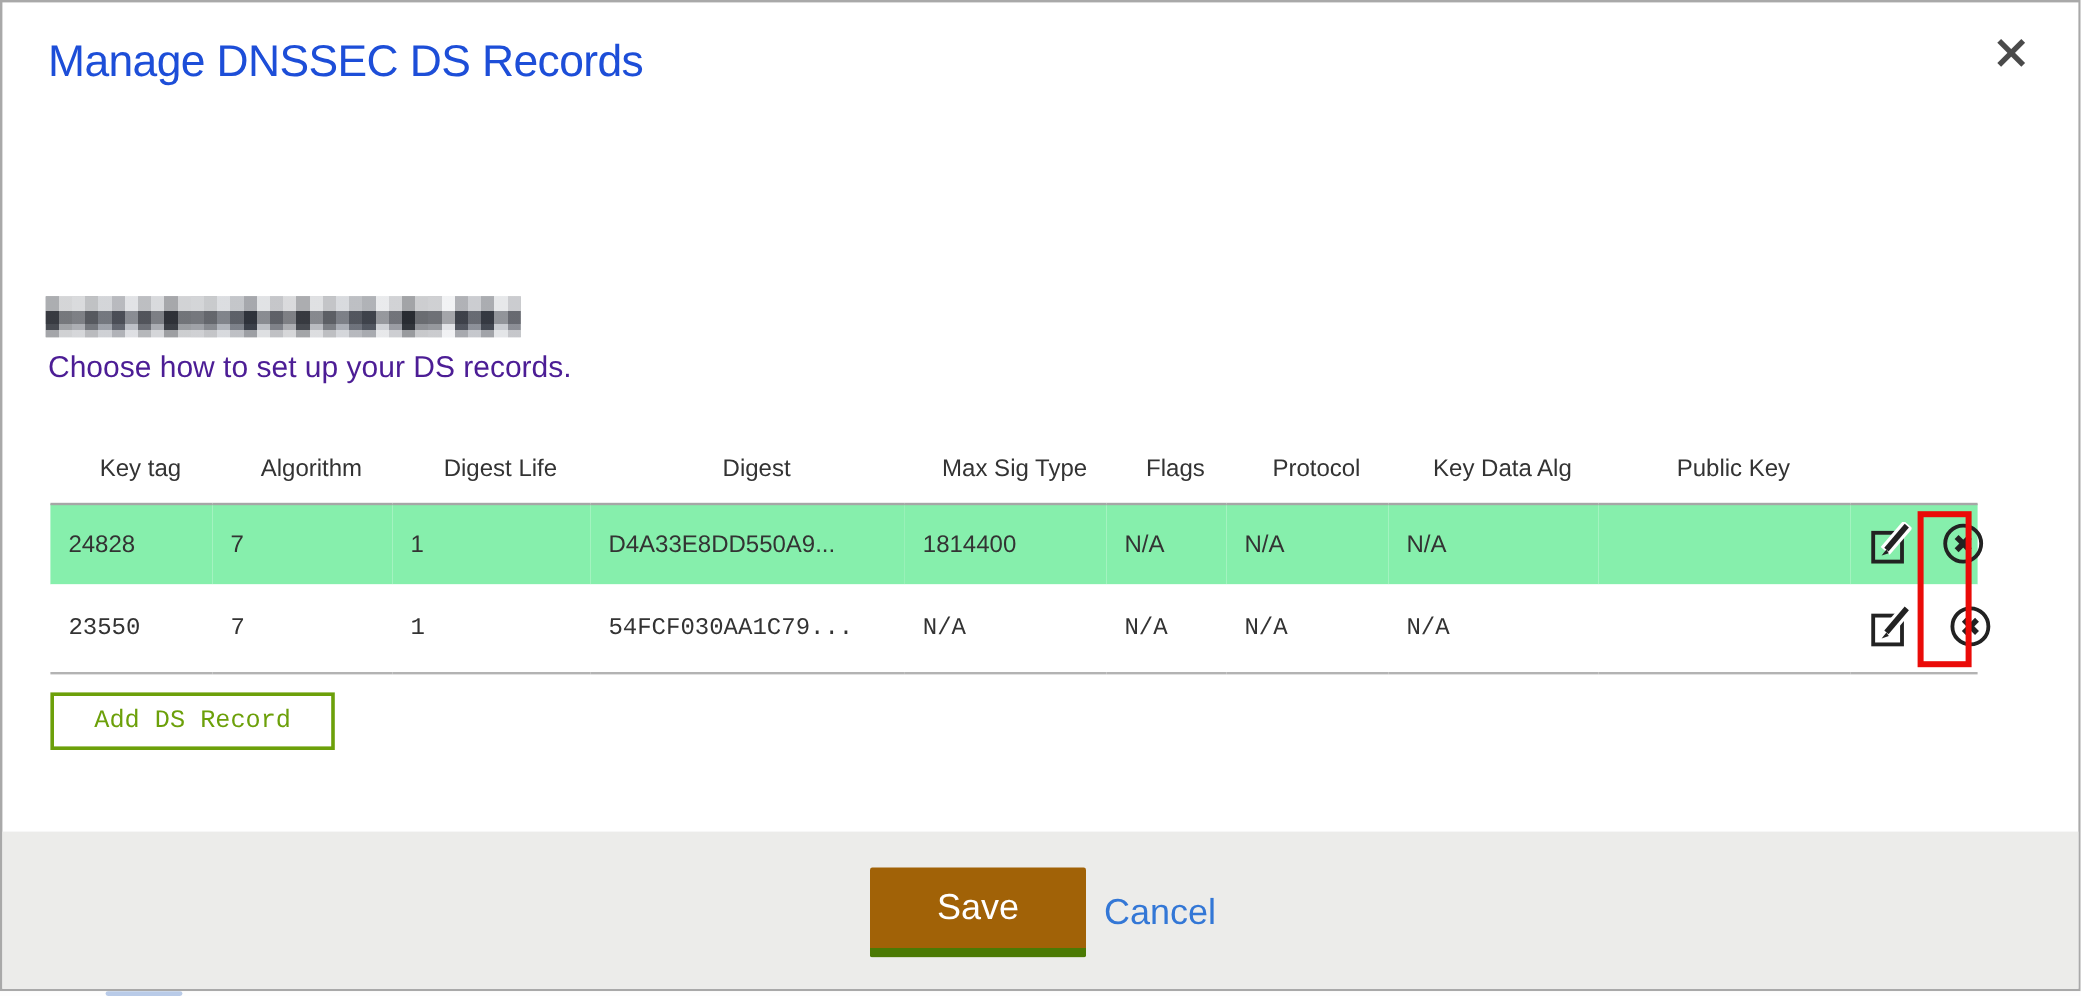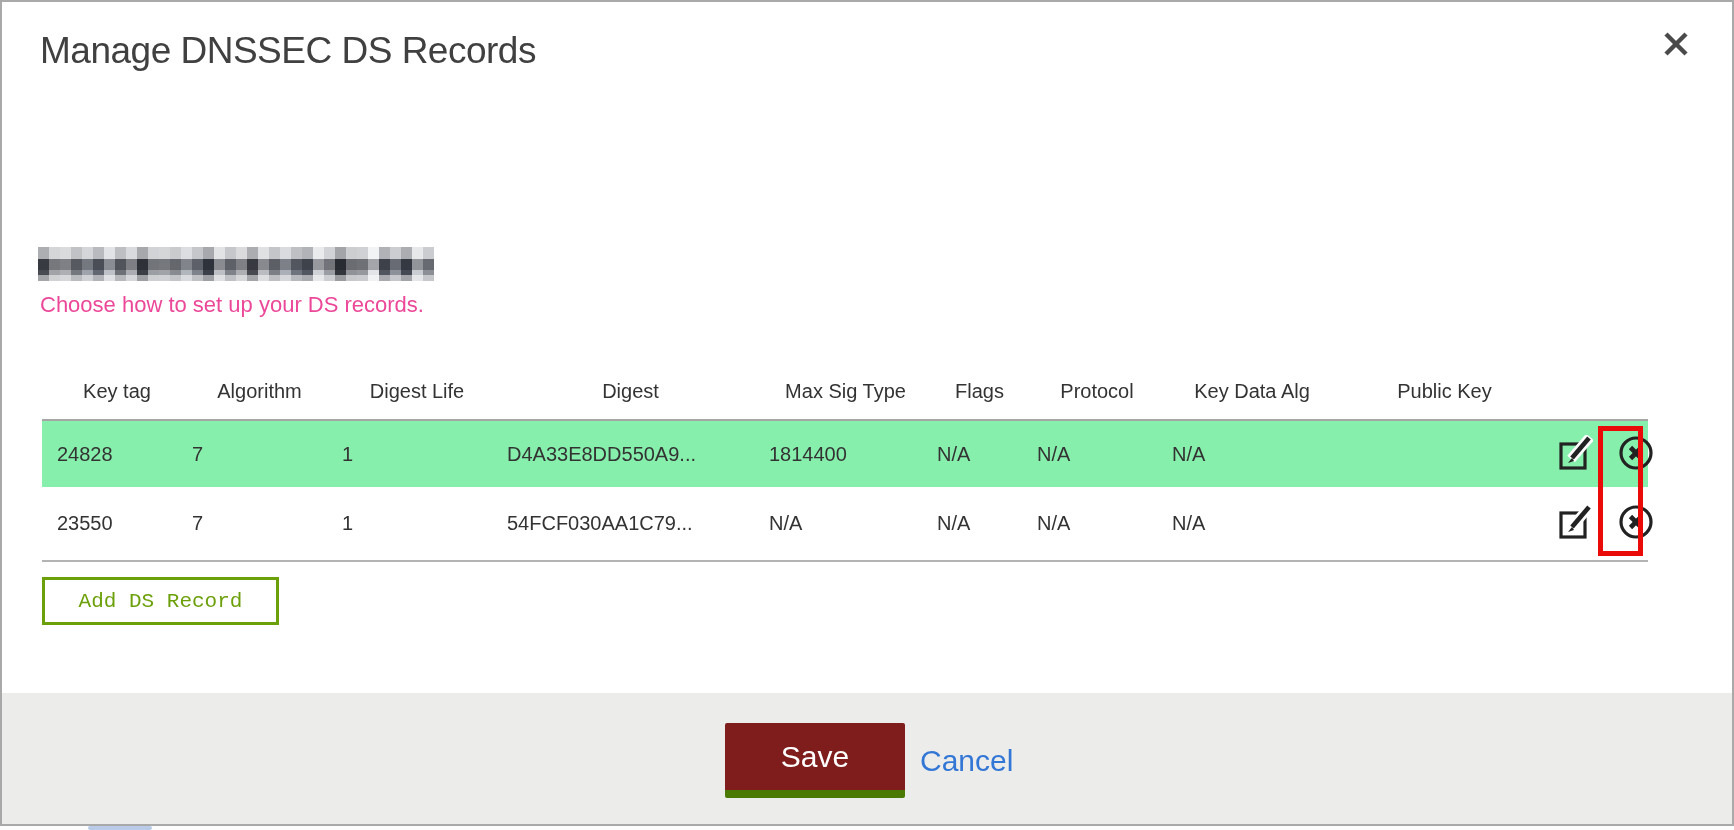--- a/index.html
+++ b/index.html
@@ -8,21 +8,21 @@
 
   .page { position: relative; width: 1734px; height: 830px; background: #fff; overflow: hidden; }
 
   .modal {
     position: absolute; left: 0; top: 0; width: 1734px; height: 826px;
     background: #fff; border: 2px solid #a9a9a9;
   }
 
   .title {
     position: absolute; left: 38px; top: 28px;
-    font-size: 37px; font-weight: 400; letter-spacing: -0.5px; color: #404040;
+    font-size: 37px; font-weight: 400; letter-spacing: -0.5px; color: #1d4ed8;
   }
 
   .close-btn {
     position: absolute; left: 1652px; top: 20px; width: 44px; height: 44px;
     background: none; border: none; cursor: pointer; padding: 6px;
   }
 
   
   .redacted {
     position: absolute; left: 36px; top: 245px; width: 396px; height: 34px;
@@ -30,36 +30,36 @@
       repeating-linear-gradient(0deg, rgba(255,255,255,.50) 0 6px, rgba(255,255,255,0) 6px 11px, rgba(18,20,26,.30) 11px 22px, rgba(255,255,255,.55) 22px 34px),
       repeating-linear-gradient(90deg, rgba(0,0,0,.20) 0 22px, rgba(255,255,255,.28) 22px 44px, rgba(30,40,60,.14) 44px 77px, rgba(255,255,255,.12) 77px 99px),
       repeating-linear-gradient(90deg,
         #5a5e66 0 11px, #c9ccd1 11px 22px, #8d9097 22px 33px, #3f434b 33px 44px,
         #b4b7bd 44px 55px, #6e7179 55px 66px, #d8dadf 66px 77px, #595c64 77px 88px,
         #9fa2a9 88px 99px, #4a4e56 99px 110px, #c2c5cb 110px 121px, #7c7f87 121px 132px);
   }
 
   .instruction {
     position: absolute; left: 38px; top: 290px;
-    font-size: 22px; color: #ec4899;
+    font-size: 25px; color: #4c1d95;
   }
 
   table.ds-table {
     position: absolute; left: 40px; top: 362px; width: 1606px;
     border-collapse: collapse; table-layout: fixed;
     font-size: 20px; color: #333;
   }
   table.ds-table th {
     height: 56px; text-align: center; vertical-align: middle;
     font-weight: 400; padding-left: 15px; color: #333;
   }
   table.ds-table tbody { border-top: 2px solid #a6a6a6; border-bottom: 2px solid #b3b3b3; }
   table.ds-table td { vertical-align: middle; padding-left: 15px; }
   tr.row-odd  { height: 67px; background: #86efac; }
-  tr.row-even { height: 74px; background: #ffffff; }
+  tr.row-even { height: 74px; background: #ffffff; font-family: Liberation Mono, monospace; }
   td.actions { padding: 0 8px 0 0; text-align: right; white-space: nowrap; }
   .icon-btn {
     background: none; border: none; padding: 0; cursor: pointer;
     display: inline-block; vertical-align: middle;
   }
   .icon-btn.edit { margin-right: 18px; }
 
   .red-box {
     position: absolute; left: 1596px; top: 424px; width: 45px; height: 130px;
     border: 5px solid #ea0b08; z-index: 5; pointer-events: none;
@@ -70,21 +70,21 @@
     background: #fff; border: 3px solid #6ca00a; color: #6ca00a;
     font-size: 21px; font-family: Liberation Mono, monospace; cursor: pointer;
   }
 
   .footer {
     position: absolute; left: 0; right: 0; top: 691px; bottom: 0;
     background: #ececea;
   }
   .save-btn {
     position: absolute; left: 723px; top: 30px; width: 180px; height: 75px;
-    background: #7f1d1d; border: none; border-bottom: 8px solid #4b7a04;
+    background: #a16207; border: none; border-bottom: 8px solid #4b7a04;
     border-radius: 2px; color: #fff; font-size: 30px; font-family: inherit; cursor: pointer;
   }
   .cancel-link {
     position: absolute; left: 918px; top: 30px; height: 75px;
     display: inline-flex; align-items: center;
     color: #3377d6; font-size: 30px; text-decoration: none; cursor: pointer;
   }
 
   
   .below-strip { position: absolute; left: 0; top: 826px; width: 1734px; height: 4px; background: #fdfdfd; }

